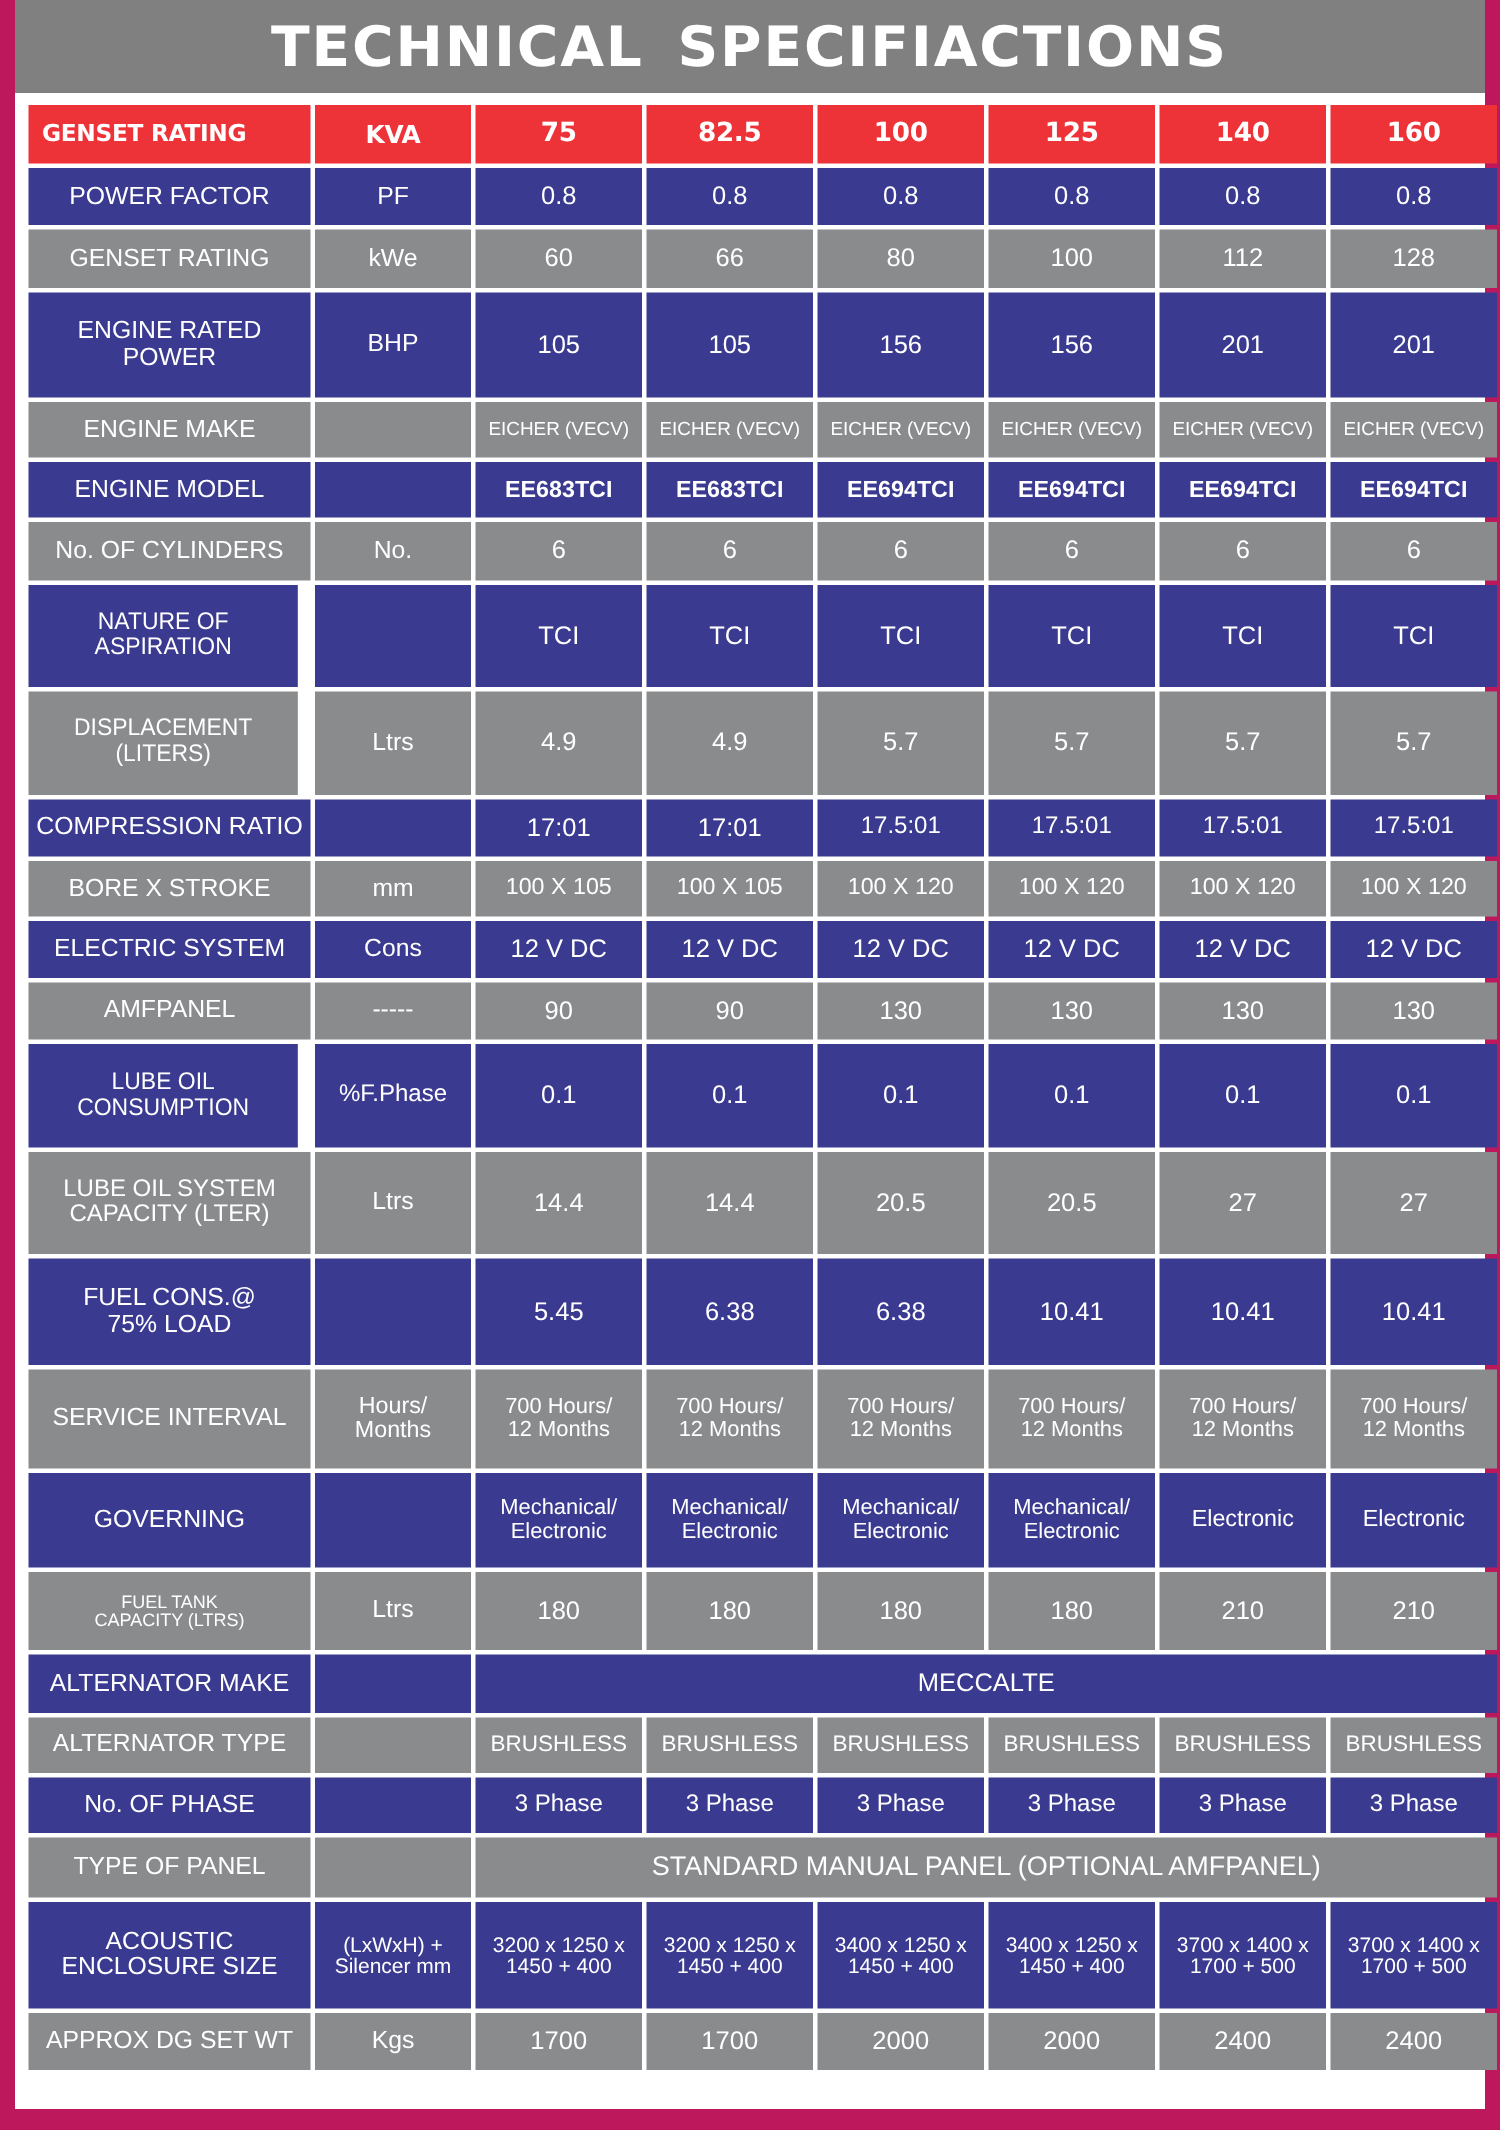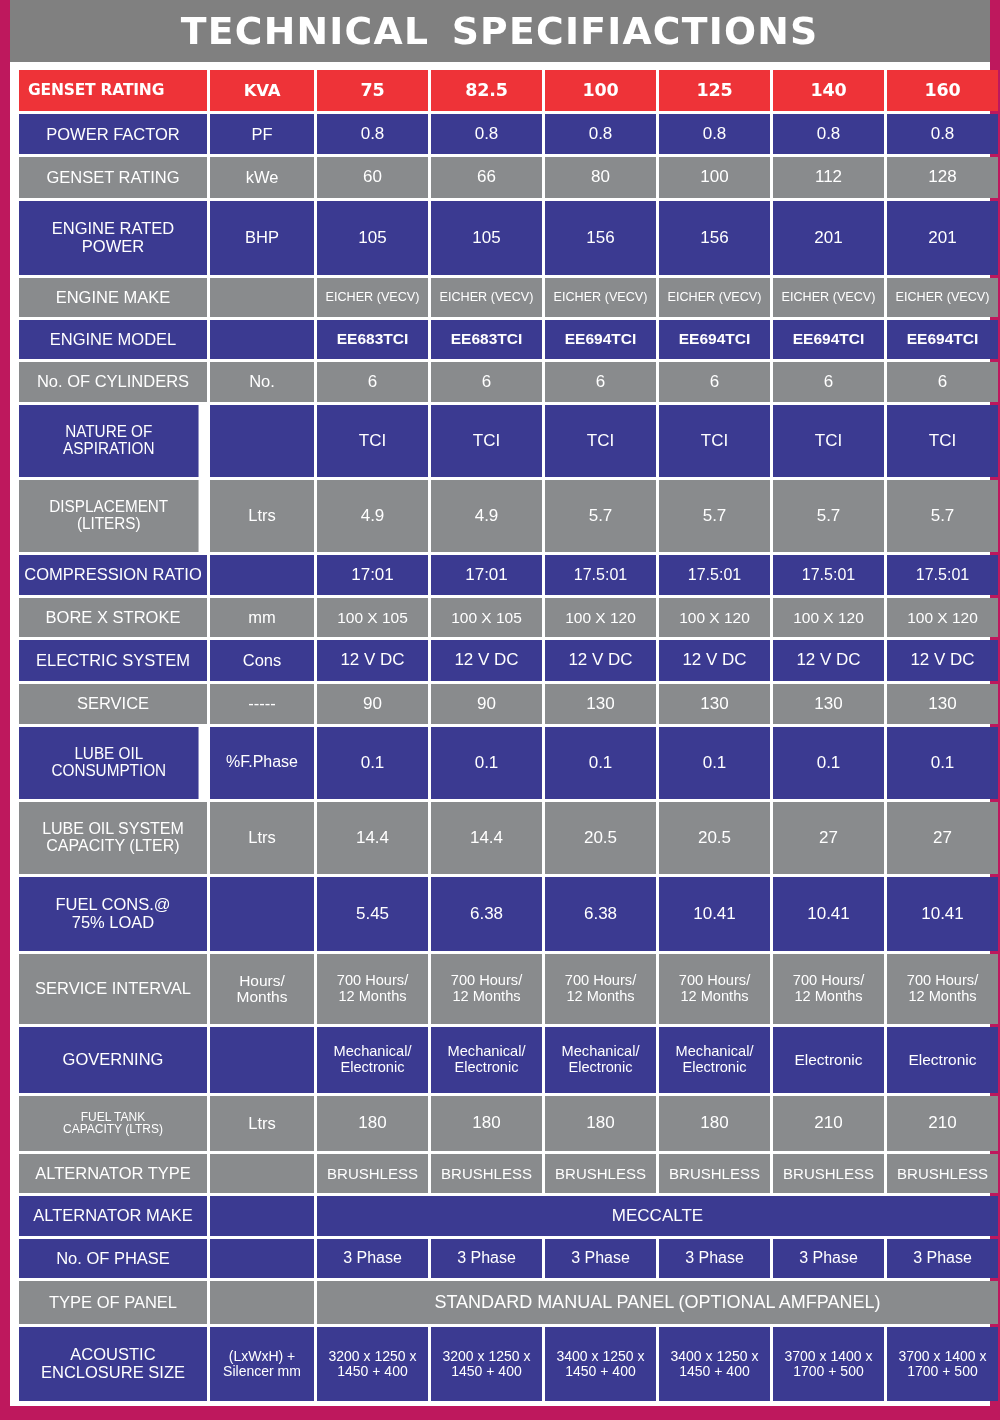--- a/index.html
+++ b/index.html
@@ -40,21 +40,21 @@
     letter-spacing: 1.2px;
     word-spacing: 8px;
     font-family: "DejaVu Sans", sans-serif;
     white-space: nowrap;
     transform: scaleX(1.02);
   }
 
   
   .card {
     background: #ffffff;
-    padding: 5px 6px 2px 6px;
+    padding: 5px 6px 23px 6px;
     box-sizing: border-box;
     height: 1344px;
   }
 
   table.spec {
     width: 100%;
     height: 100%;
     border-collapse: separate;
     border-spacing: 3px 3px;
     table-layout: fixed;
@@ -254,21 +254,21 @@
             <td class="label blue">ELECTRIC SYSTEM</td>
             <td class="unit blue">Cons</td>
             <td class="data blue">12 V DC</td>
             <td class="data blue">12 V DC</td>
             <td class="data blue">12 V DC</td>
             <td class="data blue">12 V DC</td>
             <td class="data blue">12 V DC</td>
             <td class="data blue">12 V DC</td>
           </tr>
           <tr>
-            <td class="label gray">SERVICE</td>
+            <td class="label gray">AMFPANEL</td>
             <td class="unit gray">-----</td>
             <td class="data gray">90</td>
             <td class="data gray">90</td>
             <td class="data gray">130</td>
             <td class="data gray">130</td>
             <td class="data gray">130</td>
             <td class="data gray">130</td>
           </tr>
           <tr>
             <td class="label blue cond">LUBE OIL CONSUMPTION</td>
@@ -324,33 +324,33 @@
             <td class="label gray" style="font-size: 12px;">FUEL TANK<br>CAPACITY (LTRS)</td>
             <td class="unit gray">Ltrs</td>
             <td class="data gray">180</td>
             <td class="data gray">180</td>
             <td class="data gray">180</td>
             <td class="data gray">180</td>
             <td class="data gray">210</td>
             <td class="data gray">210</td>
           </tr>
           <tr>
+            <td class="label blue">ALTERNATOR MAKE</td>
+            <td class="unit blue"></td>
+            <td class="data merged blue" colspan="6">MECCALTE</td>
+          </tr>
+          <tr>
             <td class="label gray">ALTERNATOR TYPE</td>
             <td class="unit gray"></td>
             <td class="data gray" style="font-size: 15px;">BRUSHLESS</td>
             <td class="data gray" style="font-size: 15px;">BRUSHLESS</td>
             <td class="data gray" style="font-size: 15px;">BRUSHLESS</td>
             <td class="data gray" style="font-size: 15px;">BRUSHLESS</td>
             <td class="data gray" style="font-size: 15px;">BRUSHLESS</td>
             <td class="data gray" style="font-size: 15px;">BRUSHLESS</td>
-          </tr>
-          <tr>
-            <td class="label blue">ALTERNATOR MAKE</td>
-            <td class="unit blue"></td>
-            <td class="data merged blue" colspan="6">MECCALTE</td>
           </tr>
           <tr>
             <td class="label blue">No. OF PHASE</td>
             <td class="unit blue"></td>
             <td class="data blue" style="font-size: 16px;">3 Phase</td>
             <td class="data blue" style="font-size: 16px;">3 Phase</td>
             <td class="data blue" style="font-size: 16px;">3 Phase</td>
             <td class="data blue" style="font-size: 16px;">3 Phase</td>
             <td class="data blue" style="font-size: 16px;">3 Phase</td>
             <td class="data blue" style="font-size: 16px;">3 Phase</td>
@@ -363,17 +363,27 @@
           <tr>
             <td class="label blue" style="font-size: 16.5px;">ACOUSTIC<br>ENCLOSURE SIZE</td>
             <td class="unit blue" style="font-size: 14px;">(LxWxH) +<br>Silencer mm</td>
             <td class="data blue" style="font-size: 14px;">3200 x 1250 x<br>1450 + 400</td>
             <td class="data blue" style="font-size: 14px;">3200 x 1250 x<br>1450 + 400</td>
             <td class="data blue" style="font-size: 14px;">3400 x 1250 x<br>1450 + 400</td>
             <td class="data blue" style="font-size: 14px;">3400 x 1250 x<br>1450 + 400</td>
             <td class="data blue" style="font-size: 14px;">3700 x 1400 x<br>1700 + 500</td>
             <td class="data blue" style="font-size: 14px;">3700 x 1400 x<br>1700 + 500</td>
           </tr>
+          <tr>
+            <td class="label gray">APPROX DG SET WT</td>
+            <td class="unit gray">Kgs</td>
+            <td class="data gray">1700</td>
+            <td class="data gray">1700</td>
+            <td class="data gray">2000</td>
+            <td class="data gray">2000</td>
+            <td class="data gray">2400</td>
+            <td class="data gray">2400</td>
+          </tr>
         </tbody>
     </table>
   </div>
 
 </div>
 
 </body></html>

